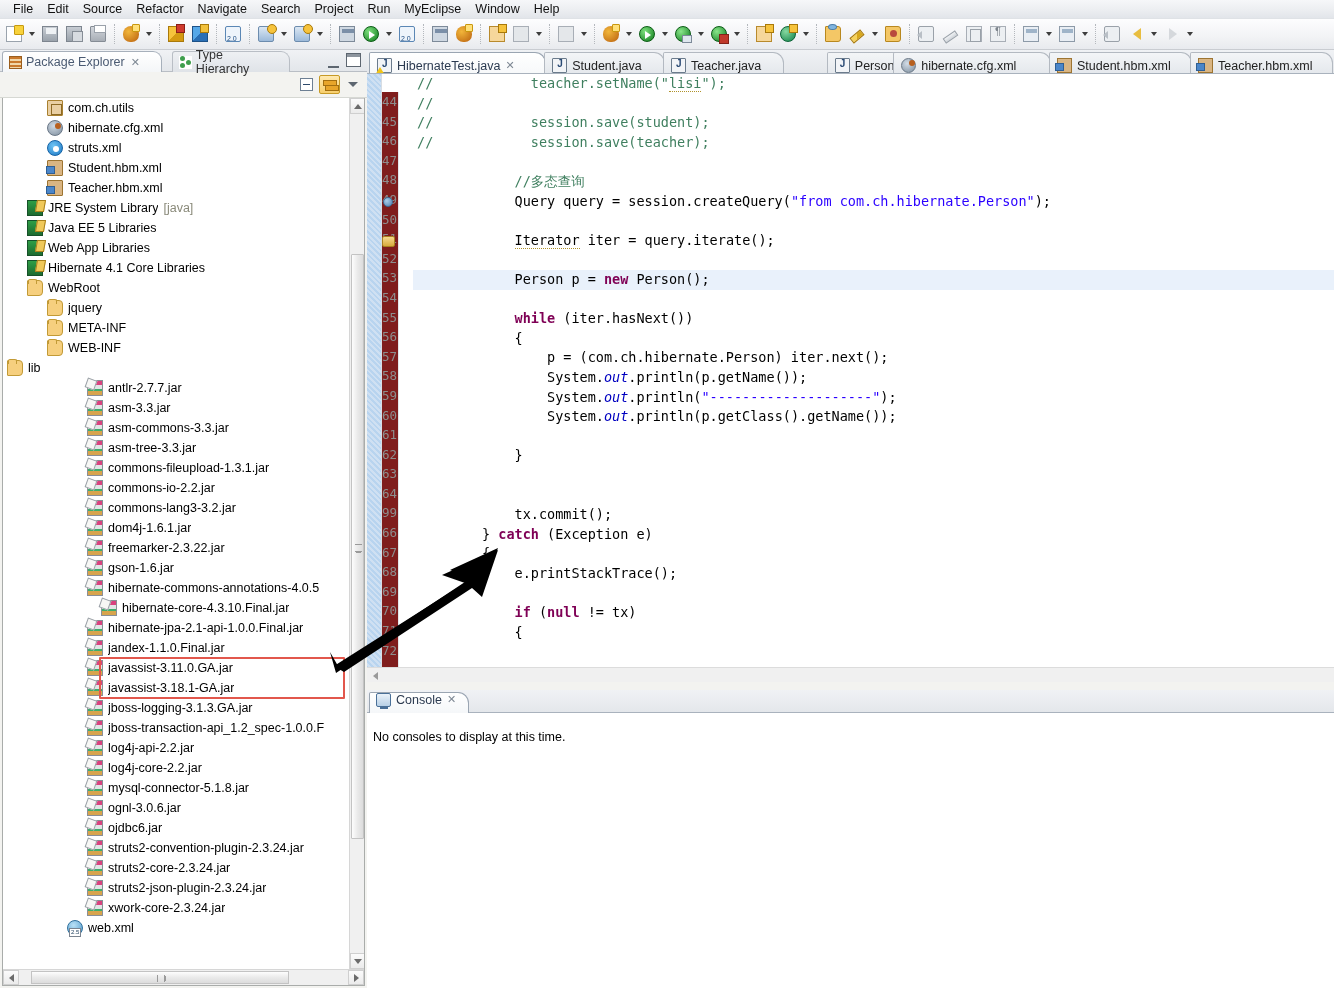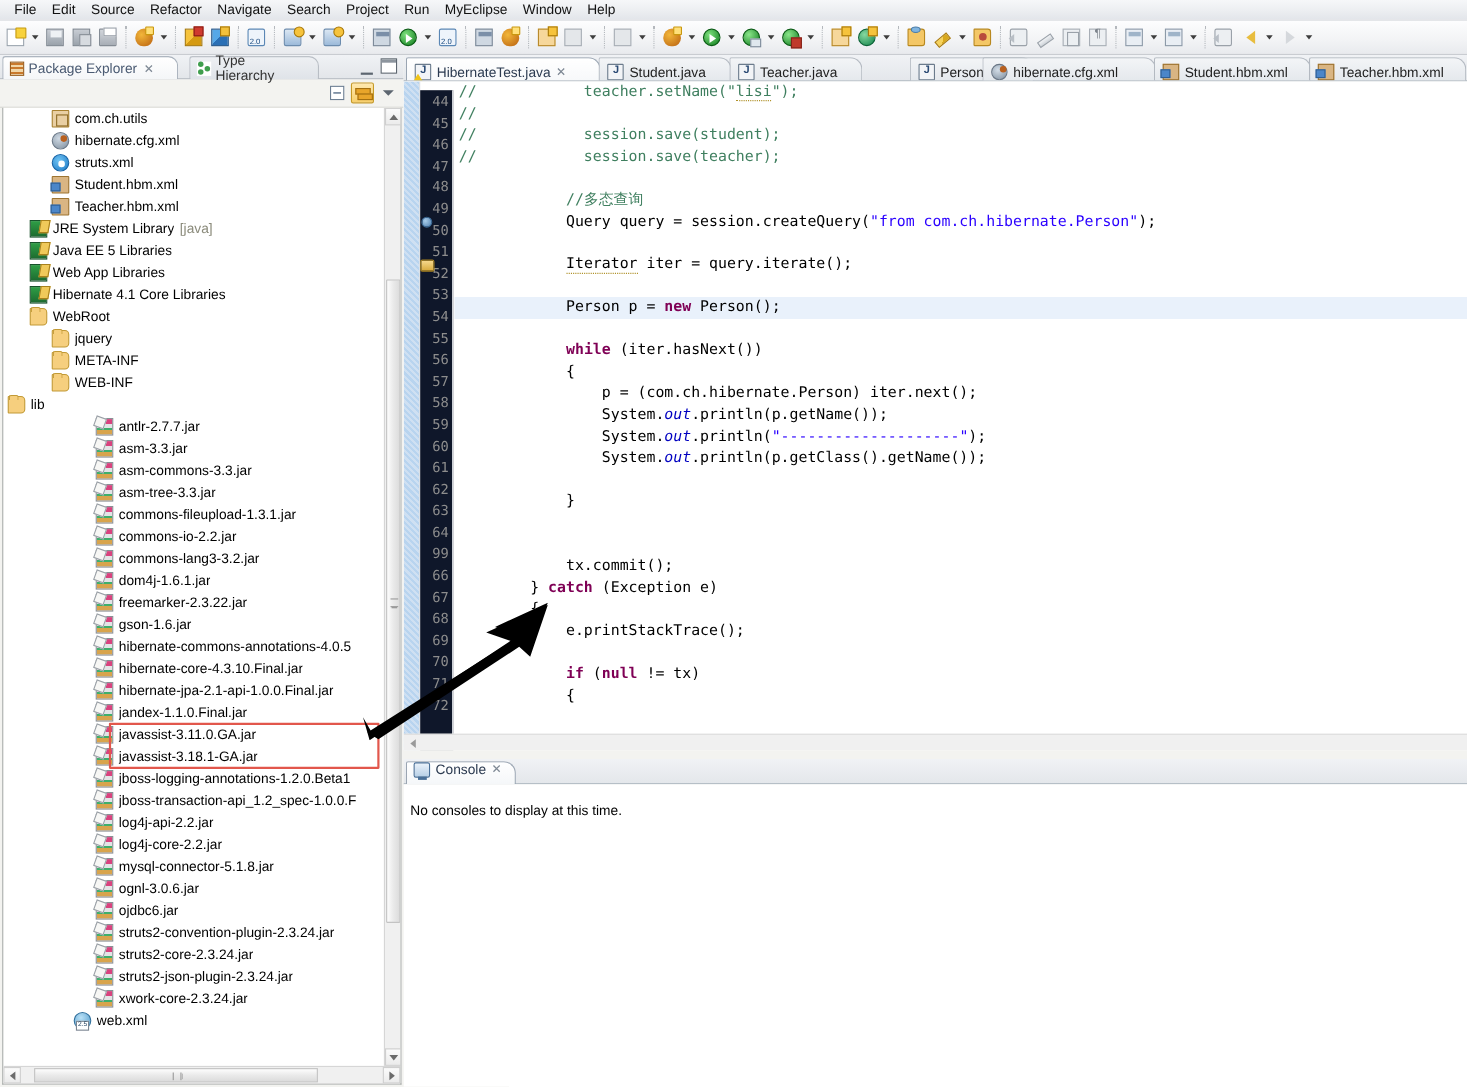--- a/index.html
+++ b/index.html
@@ -302,22 +302,22 @@
     position:absolute; left:0; top:24px; right:0; height:608px;
     background:#fff;
     overflow:hidden;
   }
   .ruler-left {
     position:absolute;left:0;top:0;width:15px;bottom:0;
     background:repeating-linear-gradient(45deg,#cfe0f2 0 2px,#b8d4ef 2px 4px);
     border-right:1px solid #d8dde3;
   }
   .gutter {
-    position:absolute; left:15px; top:8px; width:30px; bottom:0;
-    background:#0f172a; border-right:1px solid #e3e6ea;
+    position:absolute; left:15px; top:18px; width:17px; bottom:0;
+    background:#7f1d1d; border-right:1px solid #e3e6ea;
   }
   .lineno {
     height:19.6px; line-height:19.6px;
     text-align:right; padding-right:3px;
     font-family:"DejaVu Sans Mono", monospace;
     font-size:12.5px; color:#8d8d8d;
   }
   .codearea {
     position:absolute; left:46px; top:0; right:0; bottom:0;
     font-family:"DejaVu Sans Mono", monospace;
@@ -665,21 +665,21 @@
             <span class="tlabel">freemarker-2.3.22.jar</span>
           </div>
           <div class="trow" style="padding-left: 84px;">
             <span class="ticon i-jar"></span>
             <span class="tlabel">gson-1.6.jar</span>
           </div>
           <div class="trow" style="padding-left: 84px;">
             <span class="ticon i-jar"></span>
             <span class="tlabel">hibernate-commons-annotations-4.0.5</span>
           </div>
-          <div class="trow" style="padding-left: 84px;">
+          <div class="trow" style="padding-left: 84px; margin-left: 14px;">
             <span class="ticon i-jar"></span>
             <span class="tlabel">hibernate-core-4.3.10.Final.jar</span>
           </div>
           <div class="trow" style="padding-left: 84px;">
             <span class="ticon i-jar"></span>
             <span class="tlabel">hibernate-jpa-2.1-api-1.0.0.Final.jar</span>
           </div>
           <div class="trow" style="padding-left: 84px;">
             <span class="ticon i-jar"></span>
             <span class="tlabel">jandex-1.1.0.Final.jar</span>
@@ -687,21 +687,21 @@
           <div class="trow" style="padding-left: 84px;">
             <span class="ticon i-jar"></span>
             <span class="tlabel">javassist-3.11.0.GA.jar</span>
           </div>
           <div class="trow" style="padding-left: 84px;">
             <span class="ticon i-jar"></span>
             <span class="tlabel">javassist-3.18.1-GA.jar</span>
           </div>
           <div class="trow" style="padding-left: 84px;">
             <span class="ticon i-jar"></span>
-            <span class="tlabel">jboss-logging-annotations-1.2.0.Beta1</span>
+            <span class="tlabel">jboss-logging-3.1.3.GA.jar</span>
           </div>
           <div class="trow" style="padding-left: 84px;">
             <span class="ticon i-jar"></span>
             <span class="tlabel">jboss-transaction-api_1.2_spec-1.0.0.F</span>
           </div>
           <div class="trow" style="padding-left: 84px;">
             <span class="ticon i-jar"></span>
             <span class="tlabel">log4j-api-2.2.jar</span>
           </div>
           <div class="trow" style="padding-left: 84px;">

